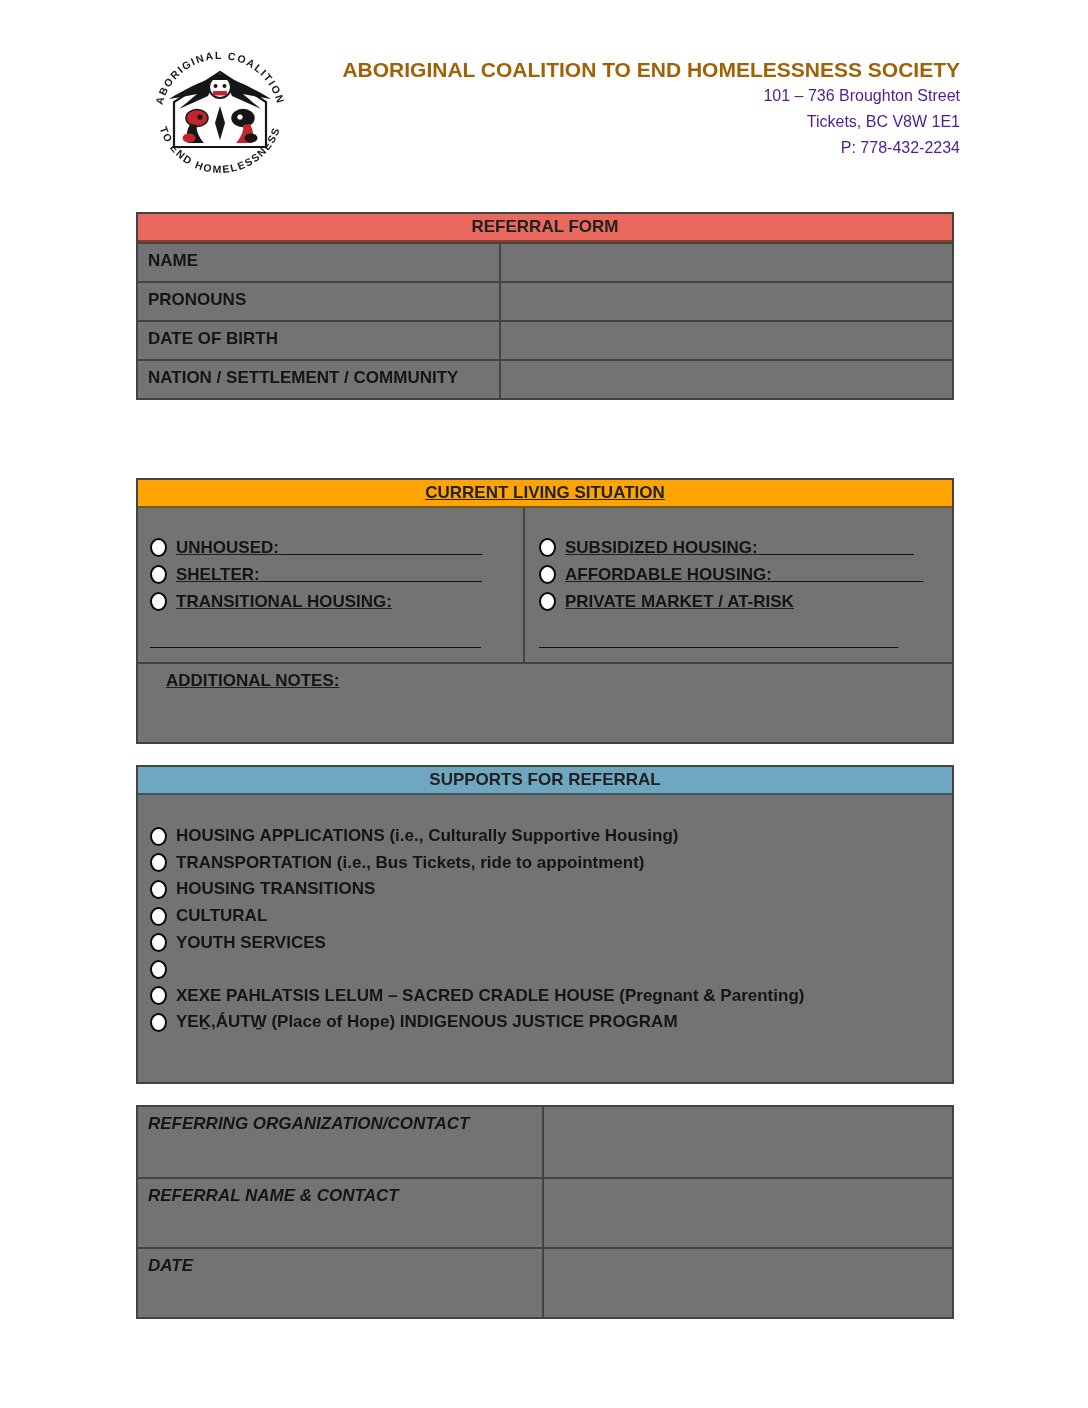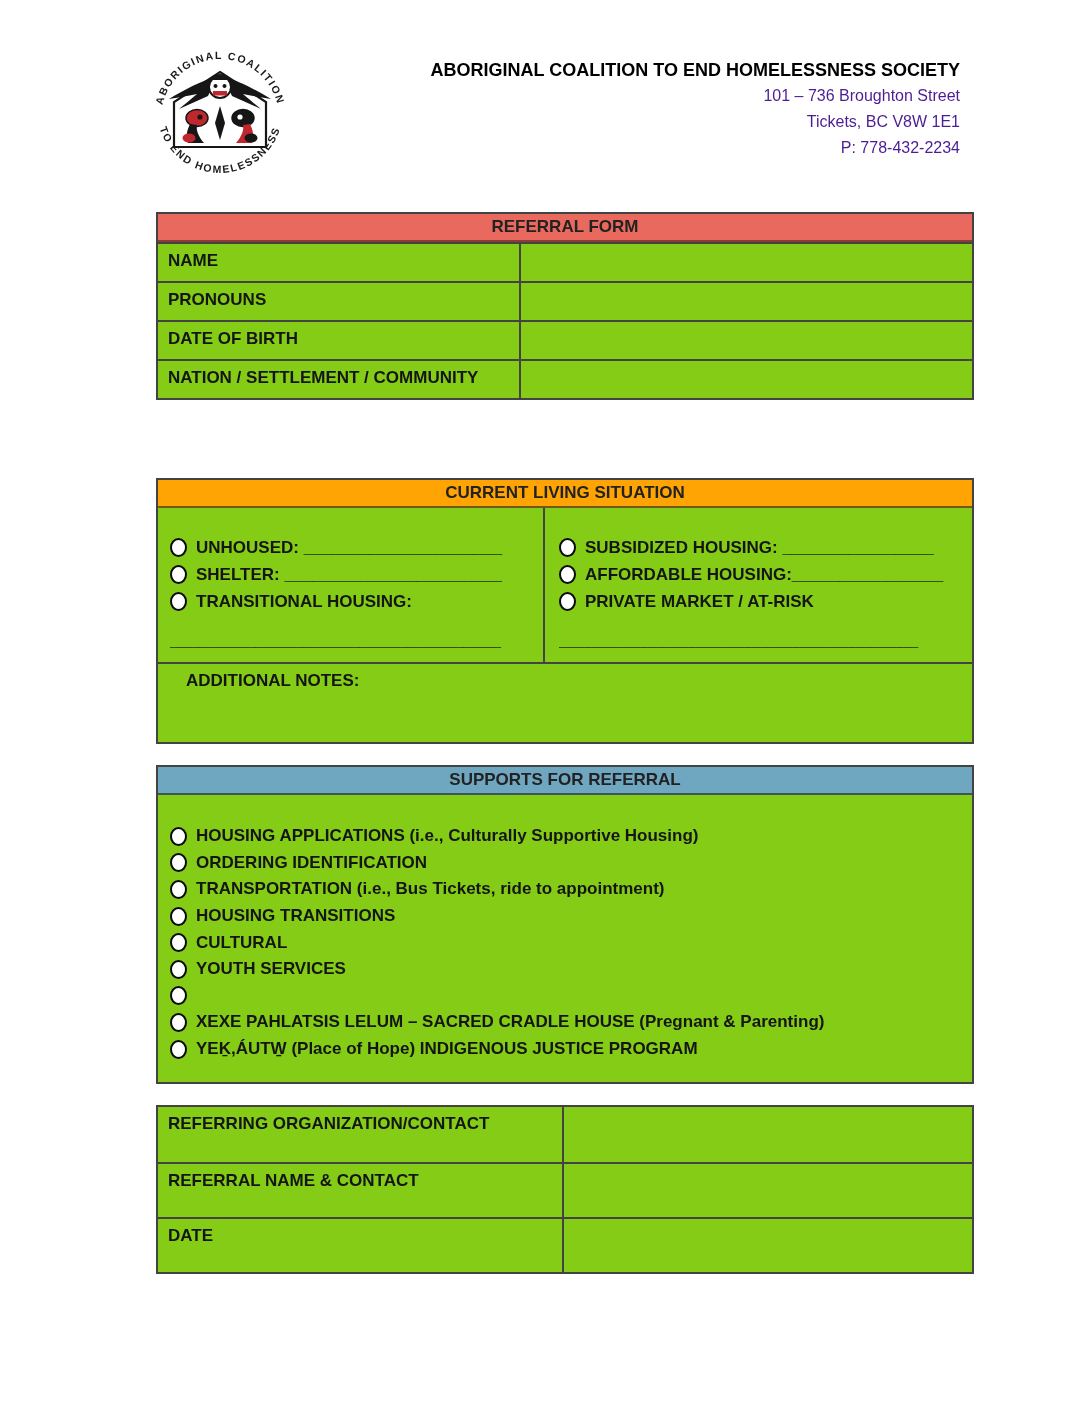--- a/index.html
+++ b/index.html
@@ -10,36 +10,36 @@
     background:#ffffff;
     font-family:"Liberation Sans", sans-serif;
     color:#1f1f1f;
     overflow:hidden;
   }
 
   
   .logo-wrap { position:absolute; left:140px; top:30px; width:160px; height:160px; }
   .logo-arc { font-family:"Liberation Sans", sans-serif; font-size:10.5px; font-weight:bold; letter-spacing:1.6px; fill:#1a1a1a; }
   .hdr-text { position:absolute; top:57px; right:128px; text-align:right; }
-  .hdr-org { font-size:18px; font-weight:bold; color:#000000; line-height:26px; }
+  .hdr-org { font-size:21px; font-weight:bold; color:#a16207; line-height:26px; }
   .hdr-line { font-size:16px; line-height:26px; color:#4c1d95; }
 
   
-  .tbl { position:absolute; left:156px; width:818px; border:2px solid #434343; background:#84cc16; }
+  .tbl { position:absolute; left:136px; width:818px; border:2px solid #434343; background:#737373; }
   .band { height:28px; line-height:25px; text-align:center; font-size:17px; font-weight:bold; color:#222; }
   .band-red    { background:#E9695E; border-bottom:2px solid #8a3c35; }
   .band-orange { background:#FFA402; border-bottom:2px solid #6e5a1e; }
   .band-blue   { background:#6FA6C0; border-bottom:2px solid #3e545f; }
   .trow { display:flex; border-top:2px solid #434343; }
   .trow.first { border-top:none; }
   .lbl { font-size:17px; font-weight:bold; padding:7px 10px 0 10px; color:#151515; }
   .t1 .lbl-cell { width:363px; border-right:2px solid #434343; }
   .t1 .trow { height:39px; }
   .t4 .lbl-cell { width:406px; border-right:2px solid #434343; }
-  .t4 .trow { height:55px; }
+  .t4 .trow { height:70px;font-style:italic; }
   .val-cell { flex:1; }
 
   
   .cls-cols { display:flex; height:154px; }
   .cls-left  { width:387px; border-right:2px solid #434343; padding:26px 10px 0 12px; }
   .cls-right { flex:1; padding:26px 10px 0 14px; }
   .opt { display:flex; align-items:center; height:27px; white-space:nowrap; overflow:hidden; }
   .circ { width:17px; height:19px; border:2px solid #0a0a0a; border-radius:50%; margin-right:9px; flex:none; background:#fff; }
   .opt-lbl { font-size:17px; font-weight:bold; color:#151515; }
   .opt-line { font-size:17px; font-weight:bold; color:#0a0a0a; white-space:pre; }
@@ -116,21 +116,21 @@
         </div>
     </div>
     <div class="trow">
       <div class="lbl-cell lbl">NATION / SETTLEMENT / COMMUNITY</div>
       <div class="val-cell">
           <div class="fill-area"></div>
         </div>
     </div>
   </div>
 
-  <div class="tbl" style="top:478px;">
+  <div class="tbl" style="top:478px;text-decoration:underline;">
     <div class="band band-orange">CURRENT LIVING SITUATION</div>
     <div class="cls-cols">
       <div class="cls-left">
         <div class="opt">
           <span class="circ"></span>
           <span class="opt-lbl">UNHOUSED:</span>
           <span class="opt-line"> _____________________</span>
         </div>
         <div class="opt">
           <span class="circ"></span>
@@ -169,24 +169,20 @@
 
   <div class="tbl" style="top:765px;">
     <div class="band band-blue">SUPPORTS FOR REFERRAL</div>
     <div class="sup-body">
       <div class="opt">
         <span class="circ"></span>
         <span class="opt-lbl">HOUSING APPLICATIONS (i.e., Culturally Supportive Housing)</span>
       </div>
       <div class="opt">
         <span class="circ"></span>
-        <span class="opt-lbl">ORDERING IDENTIFICATION</span>
-      </div>
-      <div class="opt">
-        <span class="circ"></span>
         <span class="opt-lbl">TRANSPORTATION (i.e., Bus Tickets, ride to appointment)</span>
       </div>
       <div class="opt">
         <span class="circ"></span>
         <span class="opt-lbl">HOUSING TRANSITIONS</span>
       </div>
       <div class="opt">
         <span class="circ"></span>
         <span class="opt-lbl">CULTURAL</span>
       </div>

